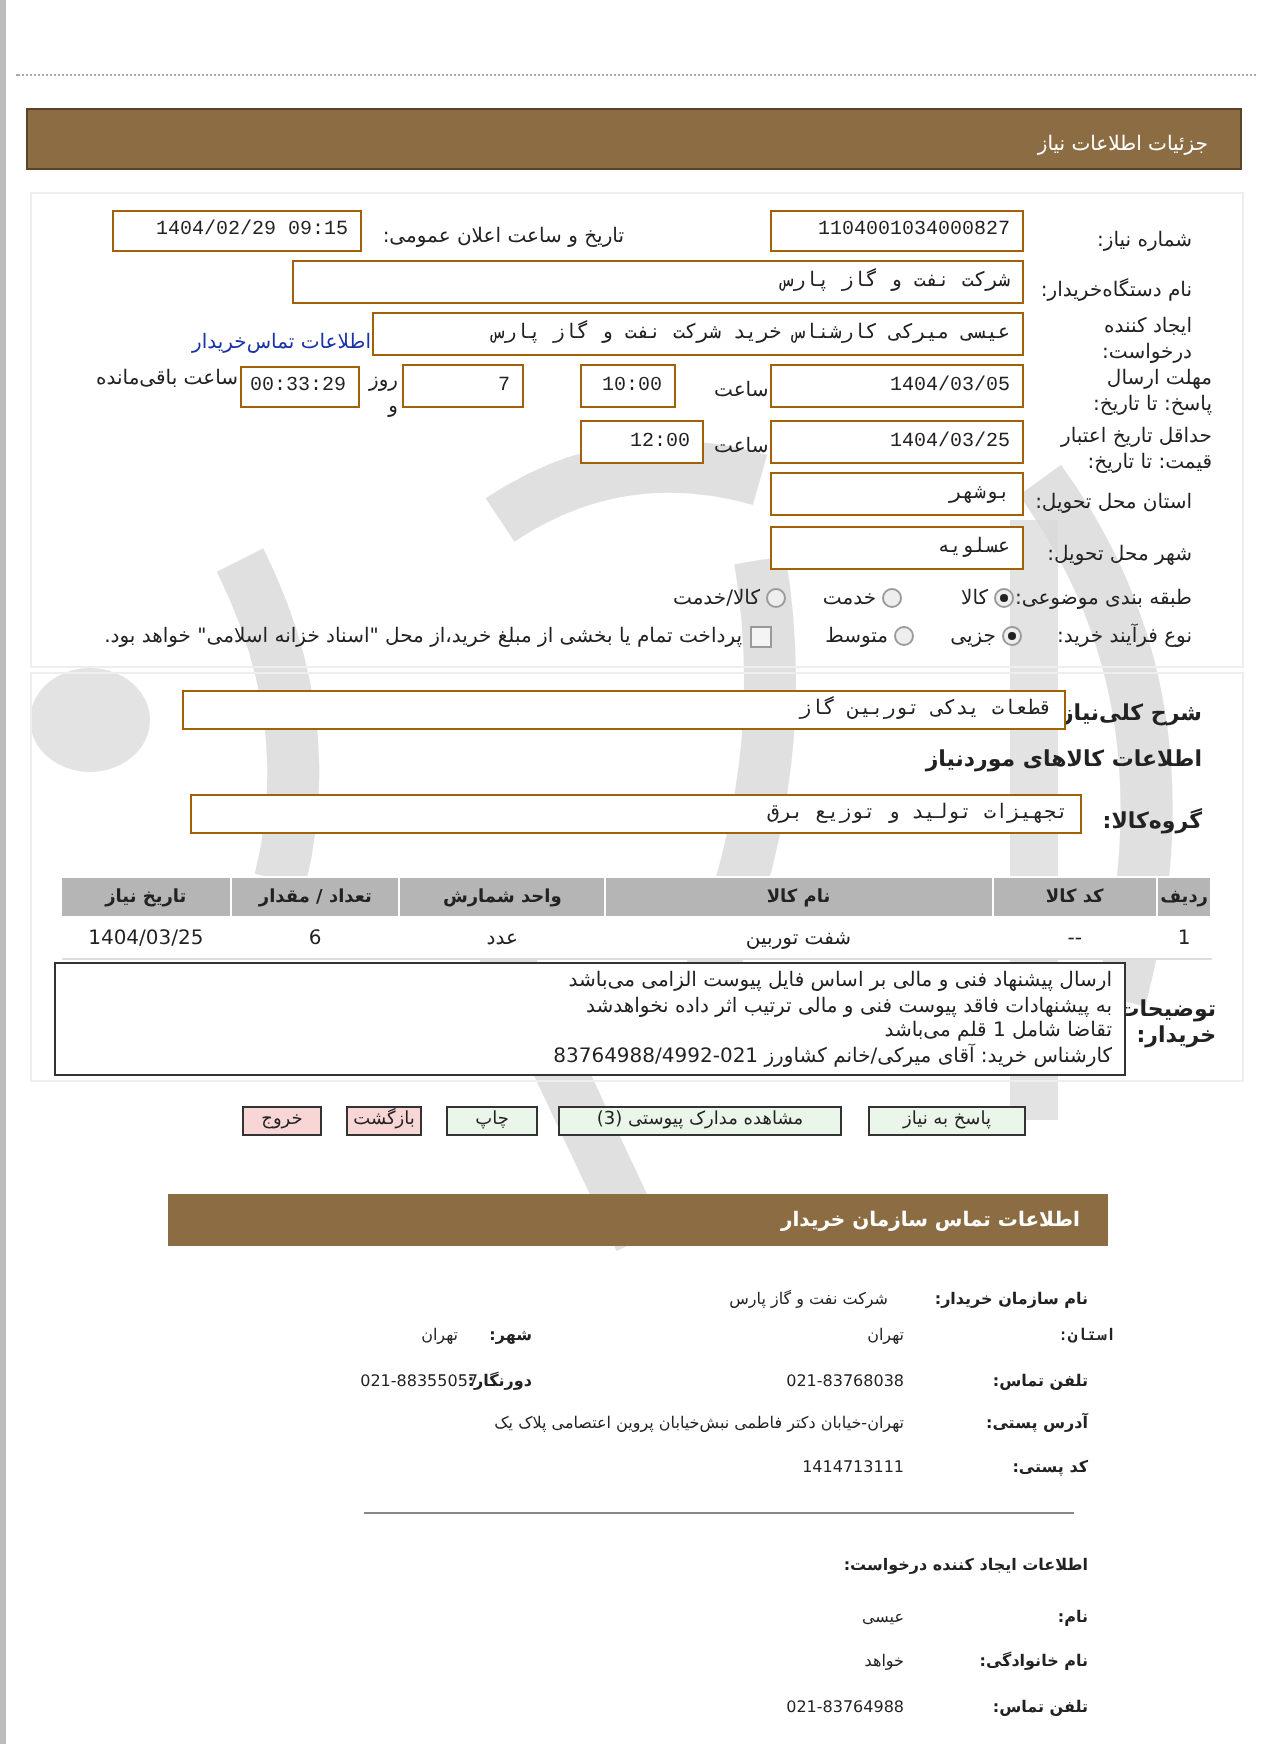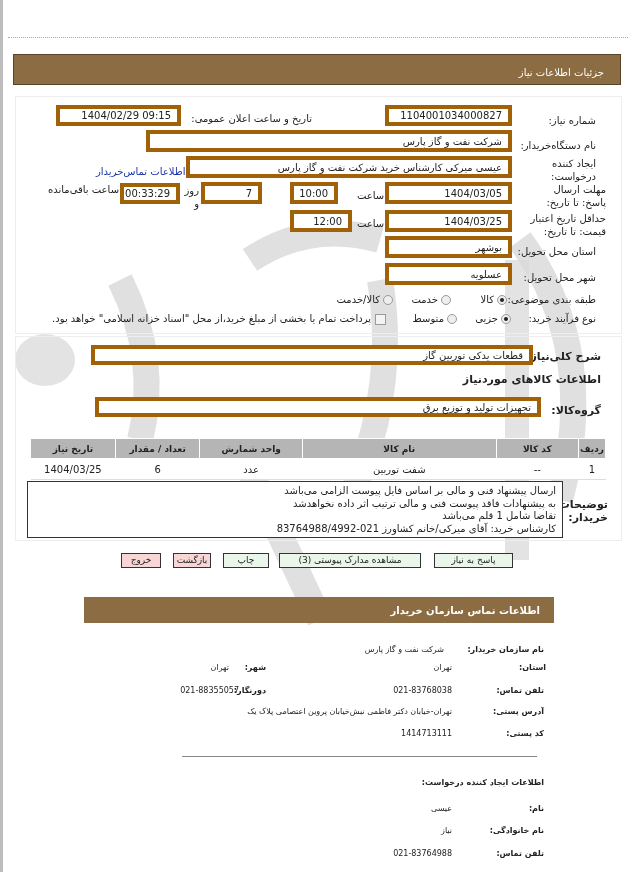--- a/index.html
+++ b/index.html
@@ -14,22 +14,22 @@
   .hdr {
     position:absolute; background:#8c6c42; color:#fff; font-weight:bold;
     direction:rtl; box-sizing:border-box;
   }
   .hdr1 { left:13px; top:54px; width:608px; height:31px; padding:12px 16px 0 0; font-size:10px; font-weight:normal; border:1px solid #5a4428; }
   .panel1 { position:absolute; left:15px; top:96px; width:605px; height:236px; border:1px solid #eee; }
   .panel2 { position:absolute; left:15px; top:336px; width:605px; height:203px; border:1px solid #eee; }
   .lbl { position:absolute; direction:rtl; text-align:right; font-size:10px; color:#222; line-height:13px; }
   .bold { font-weight:bold; font-size:11px; }
   .box {
-    position:absolute; border:4px solid #a16207; background:#fff; box-sizing:border-box;
-    direction:rtl; font-size:10px; padding:0 6px; display:flex; align-items:center;
+    position:absolute; border:1px solid #a16207; background:#fff; box-sizing:border-box;
+    direction:rtl; font-size:10px; padding:0 6px; display:flex; align-items:center;font-family:Liberation Mono, monospace;
   }
   .box.ltrnum { direction:ltr; justify-content:flex-end; }
   .link { color:#1a33a8; }
   .radio { display:inline-block; width:8px; height:8px; border-radius:50%; border:1px solid #9a9a9a; background:#eee; vertical-align:middle; position:relative; margin:0 3px; }
   .radio.on::after { content:""; position:absolute; left:2px; top:2px; width:4px; height:4px; border-radius:50%; background:#222; }
   .chk { display:inline-block; width:9px; height:9px; border:1px solid #9a9a9a; background:#f4f4f4; vertical-align:middle; margin:0 4px; }
   table.items { position:absolute; left:30px; top:438px; width:576px; border-collapse:collapse; direction:rtl; font-size:10px; }
   table.items th { background:#b5b5b5; color:#222; font-weight:bold; height:17px; border:1px solid #fff; font-size:9px; }
   table.items td { height:18px; text-align:center; background:#fff; border-bottom:1px solid #ddd; }
   .notes { position:absolute; left:27px; top:481px; width:536px; height:57px; border:1px solid #333; background:#fff; box-sizing:border-box; direction:rtl; padding:3px 6px; font-size:10px; line-height:12.5px; }
@@ -148,21 +148,21 @@
 <div class="btn green" style="left:279px;top:553px;width:142px;">مشاهده مدارک پیوستی (3)</div>
 <div class="btn green" style="left:223px;top:553px;width:46px;">چاپ</div>
 <div class="btn red" style="left:173px;top:553px;width:38px;">بازگشت</div>
 <div class="btn red" style="left:121px;top:553px;width:40px;">خروج</div>
 
 <div class="hdr hdr2">اطلاعات تماس سازمان خریدار</div>
 
 <div class="c b" style="right:90px;top:645px;">نام سازمان خریدار:</div>
 <div class="c" style="right:190px;top:645px;">شرکت نفت و گاز پارس</div>
 
-<div class="c b" style="right:88px;top:663px;">استان:</div>
+<div class="c b" style="right:76px;top:663px;font-family:Liberation Mono, monospace;">استان:</div>
 <div class="c" style="right:182px;top:663px;">تهران</div>
 <div class="c b" style="right:368px;top:663px;">شهر:</div>
 <div class="c" style="right:405px;top:663px;">تهران</div>
 
 <div class="c b" style="right:90px;top:686px;">تلفن تماس:</div>
 <div class="c" style="right:182px;top:686px;">021-83768038</div>
 <div class="c b" style="right:368px;top:686px;">دورنگار:</div>
 <div class="c" style="right:395px;top:686px;">021-88355057</div>
 
 <div class="c b" style="right:90px;top:707px;">آدرس پستی:</div>
@@ -170,15 +170,15 @@
 
 <div class="c b" style="right:90px;top:729px;">کد پستی:</div>
 <div class="c" style="right:182px;top:729px;">1414713111</div>
 
 <div class="sep"></div>
 
 <div class="c b" style="right:90px;top:778px;padding-left:36px;">اطلاعات ایجاد کننده درخواست:</div>
 <div class="c b" style="right:90px;top:804px;">نام:</div>
 <div class="c" style="right:182px;top:804px;">عیسی</div>
 <div class="c b" style="right:90px;top:826px;">نام خانوادگی:</div>
-<div class="c" style="right:182px;top:826px;">نیاز</div>
+<div class="c" style="right:182px;top:826px;">خواهد</div>
 <div class="c b" style="right:90px;top:849px;">تلفن تماس:</div>
 <div class="c" style="right:182px;top:849px;">021-83764988</div>
 
 </body></html>

